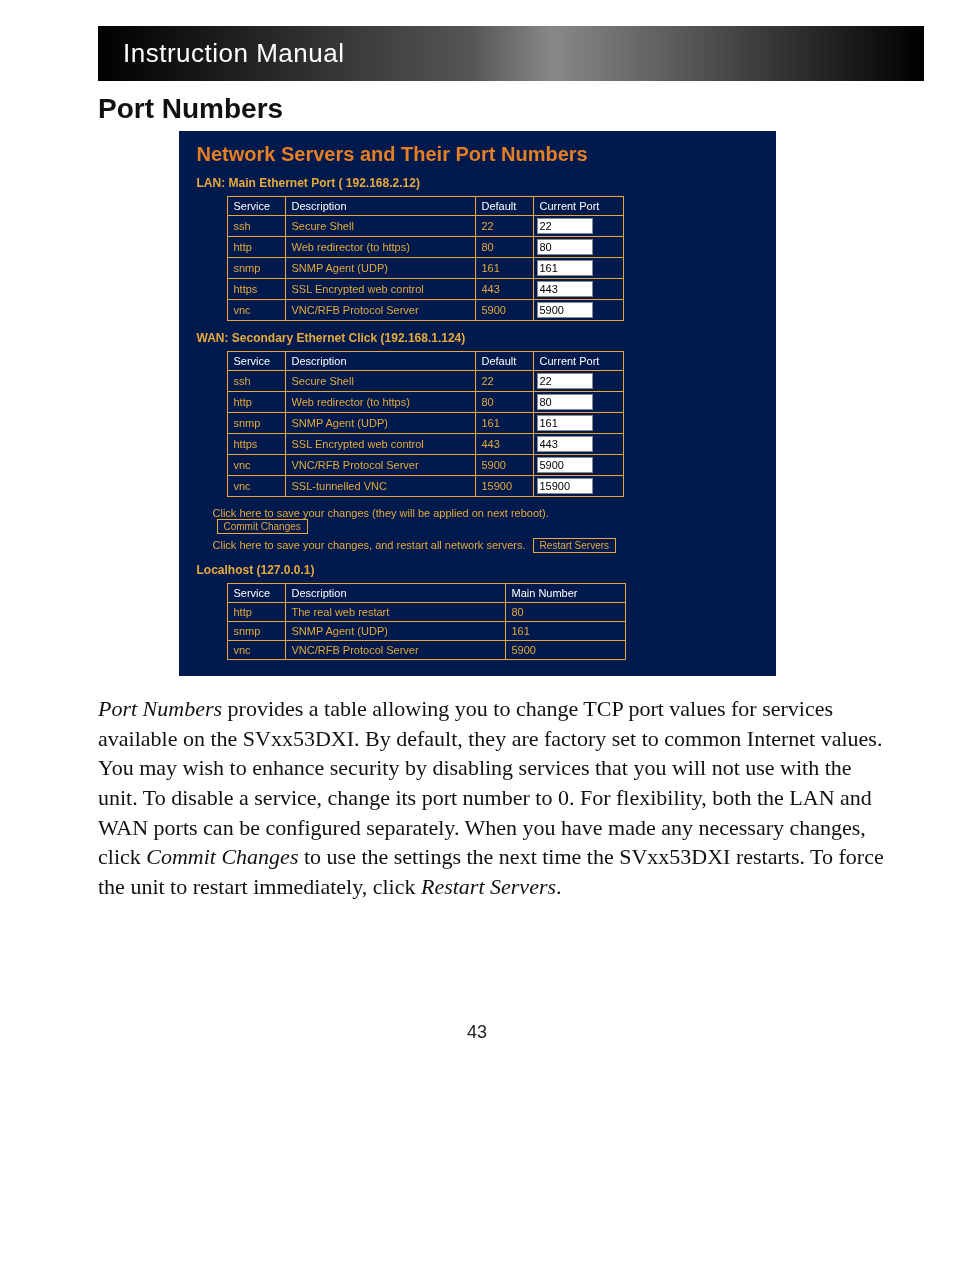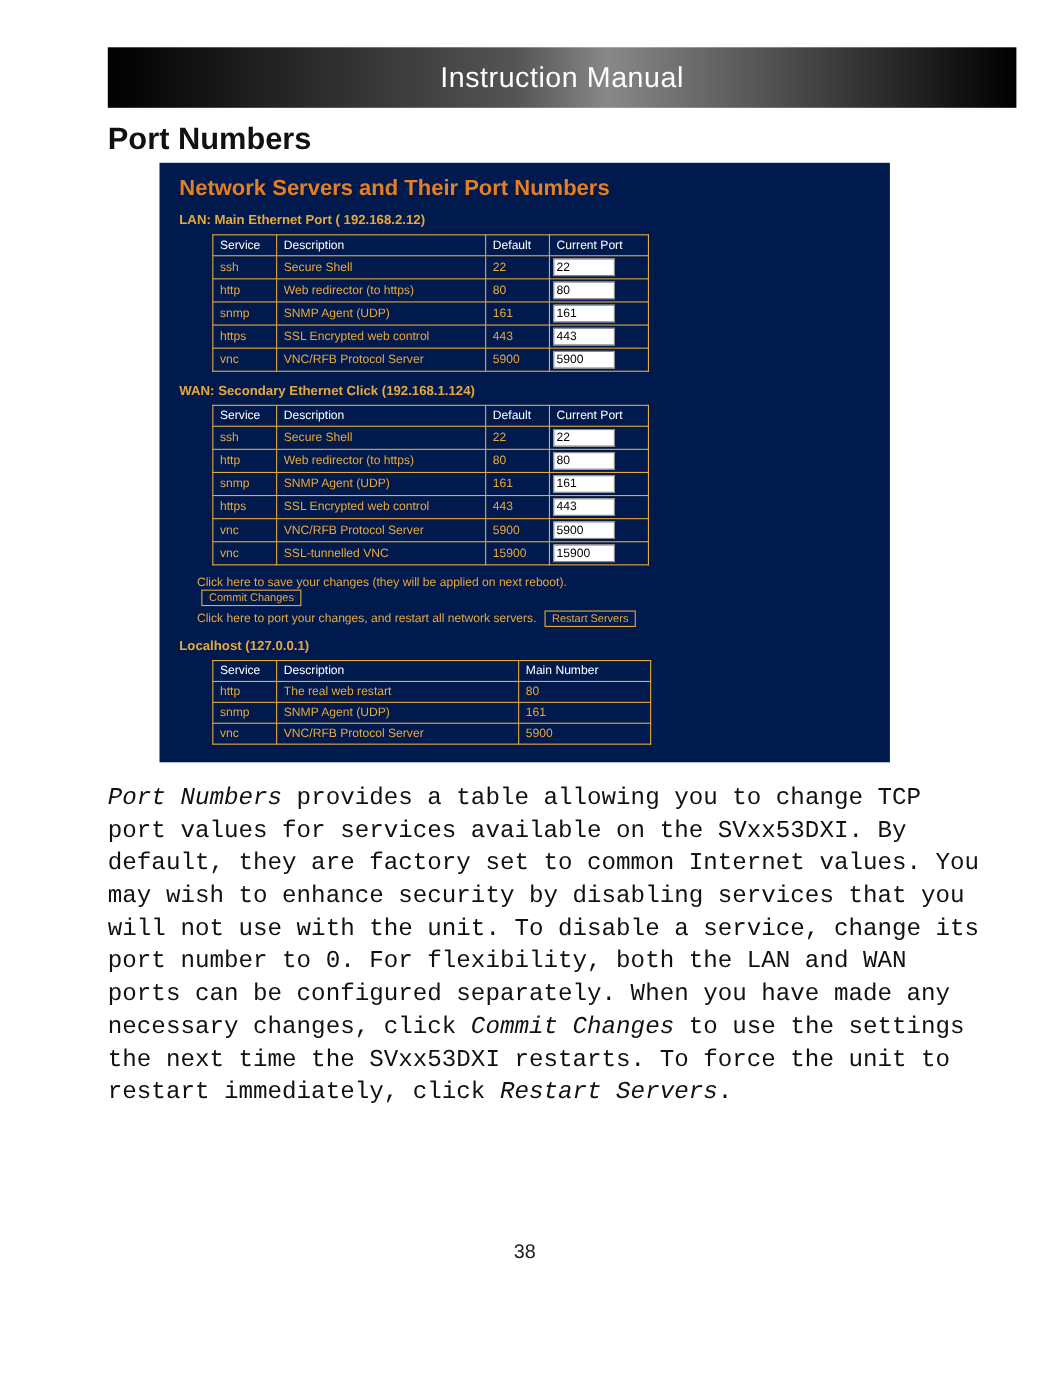--- a/index.html
+++ b/index.html
@@ -8,40 +8,41 @@
     background: #fff;
     width: 954px;
     margin: 0 auto;
     padding-bottom: 40px;
   }
   .topbar {
     background: linear-gradient(to right, #000 0%, #555 45%, #888 55%, #000 100%);
     height: 55px;
     display: flex;
     align-items: center;
-    justify-content: center;
-    margin: 43px 30px 0 98px;
+    justify-content: flex-start;
+    margin: 26px 30px 0 98px;
+    padding-left: 25px;
   }
   .topbar-title {
     color: #fff;
     font-size: 26px;
     font-family: "Arial Narrow", Arial, sans-serif;
     letter-spacing: 0.5px;
   }
   .section-heading {
     font-size: 28px;
     font-weight: bold;
     color: #111;
     margin: 12px 0 6px 98px;
     font-family: Arial, sans-serif;
   }
   .panel {
     background: #001a4d;
     margin: 6px auto 18px auto;
-    width: 664px;
+    width: 597px;
     padding: 12px 18px 6px 18px;
     color: #e6a93c;
   }
   .panel-title {
     color: #e67e22;
     font-weight: bold;
     font-size: 20px;
     font-family: Verdana, Arial, sans-serif;
     margin-bottom: 8px;
   }
@@ -104,21 +105,21 @@
     padding: 1px 6px;
     font-family: Verdana, Arial, sans-serif;
     cursor: pointer;
     margin-left: 4px;
   }
   .bodytext {
     font-size: 22px;
     line-height: 1.35;
     color: #111;
     margin: 18px 60px 0 98px;
-    font-family: Liberation Mono, monospace;
+    font-family: Liberation Serif, serif;
   }
   .bodytext em { font-style: italic; }
   .pagenum {
     text-align: center;
     font-size: 18px;
     color: #222;
     margin-top: 120px;
   }
 </style>
 </head>
@@ -221,21 +222,21 @@
           <td class="input-cell"><input value="15900" style=""></td>
         </tr>
   </tbody>
     </table>
 
   <div class="btnrow">
     <span>Click here to save your changes (they will be applied on next reboot).</span><br>
     <button class="btn">Commit Changes</button>
   </div>
   <div class="btnrow">
-    <span>Click here to port your changes, and restart all network servers.</span>
+    <span>Click here to save your changes, and restart all network servers.</span>
     <button class="btn">Restart Servers</button>
   </div>
 
   <div class="panel-sub">Localhost (127.0.0.1)</div>
   <table class="port-table">
     <tbody>
         <tr>
       <th class="col-service">Service</th>
       <th class="local-col-desc">Description</th>
       <th class="local-col-port">Main Number</th>
@@ -256,13 +257,13 @@
           <td>5900</td>
         </tr>
   </tbody>
     </table>
 </div>
 
 <p class="bodytext">
   <em>Port Numbers</em><span> provides a table allowing you to change TCP port values for services available on the SVxx53DXI. By default, they are factory set to common Internet values. You may wish to enhance security by disabling services that you will not use with the unit. To disable a service, change its port number to 0. For flexibility, both the LAN and WAN ports can be configured separately. When you have made any necessary changes, click </span><em>Commit Changes</em><span> to use the settings the next time the SVxx53DXI restarts. To force the unit to restart immediately, click </span><em>Restart Servers</em><span>.</span>
 </p>
 
-<div class="pagenum">38</div>
+<div class="pagenum">43</div>
 
 </body></html>

